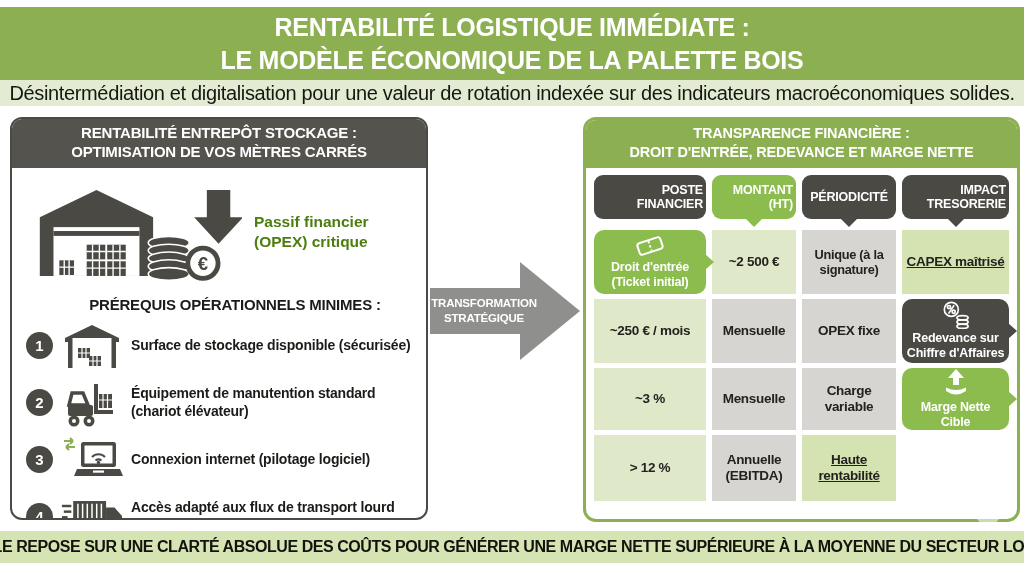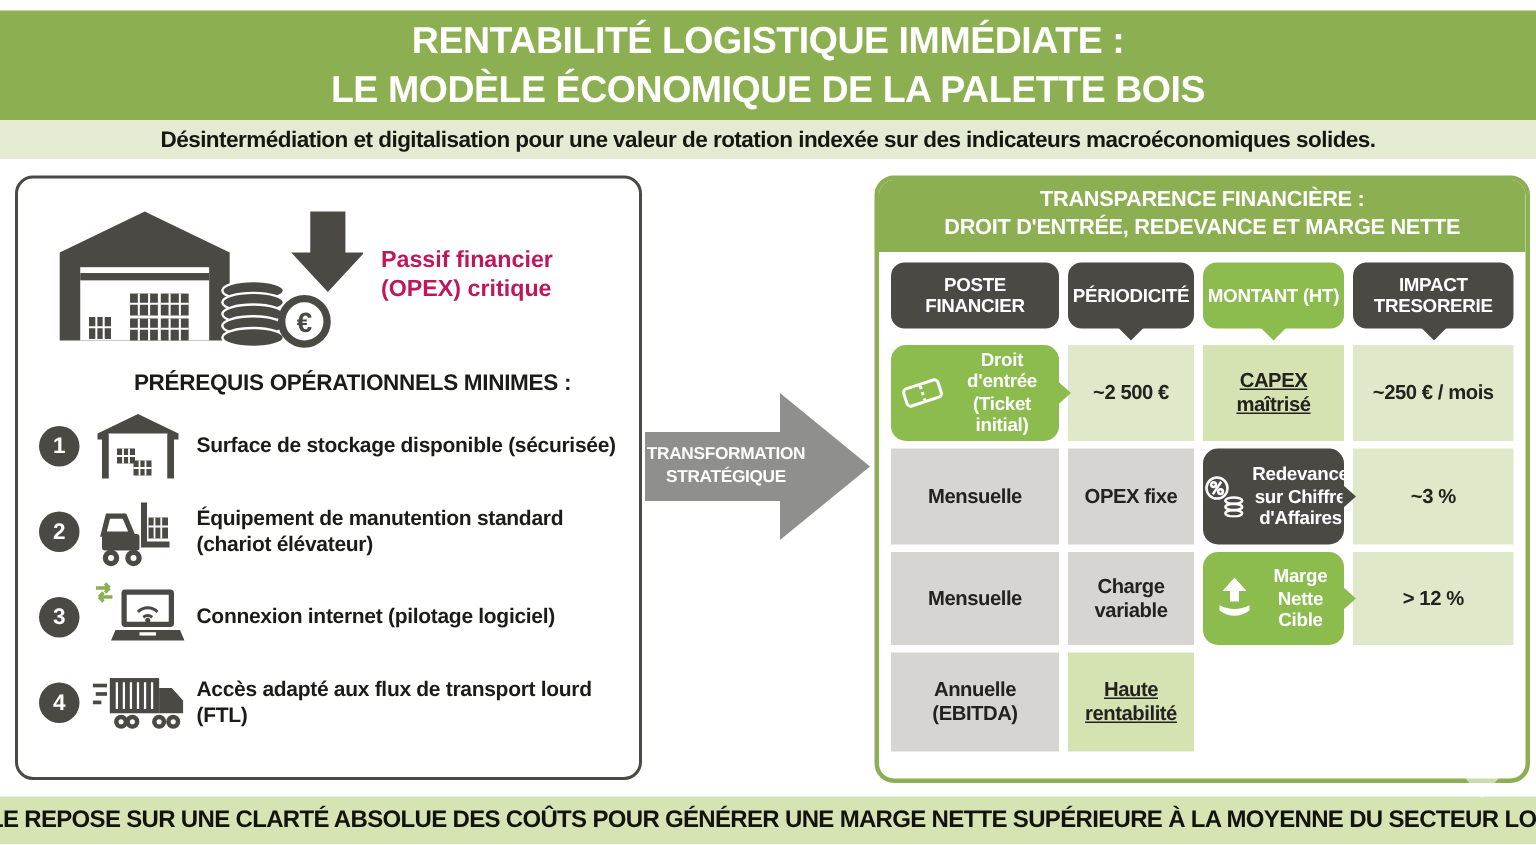--- a/index.html
+++ b/index.html
@@ -6,29 +6,29 @@
   html,body { width:1024px; height:563px; }
   body { font-family:"Liberation Sans", sans-serif; background:#ffffff; position:relative; overflow:hidden; }
   #stage { position:absolute; inset:0; width:1024px; height:422px; background:#ffffff; }
 
   
   .title-band { position:absolute; left:0; top:7px; width:1024px; height:73px; background:#8caf52;
     display:flex; flex-direction:column; align-items:center; justify-content:center; }
   .title-band .l1, .title-band .l2 { color:#ffffff; font-weight:800; font-size:25px; line-height:1.3; letter-spacing:-0.3px; }
   .subtitle-band { position:absolute; left:0; top:80px; width:1024px; height:26px; background:#e3ecd2;
     display:flex; align-items:center; justify-content:center; }
-  .subtitle-band span { color:#161613; font-weight:700; font-size:15px; letter-spacing:-0.35px; white-space:nowrap; }
+  .subtitle-band span { color:#161613; font-weight:400; font-size:20px; letter-spacing:-0.35px; white-space:nowrap; }
 
   
   .left-panel { position:absolute; left:10px; top:117px; width:418px; height:403px;
     background:#ffffff; border:2px solid #4a4944; border-radius:12px; overflow:hidden; }
   .left-panel .panel-head { background:#55534e; color:#fff; text-align:center; padding:5px 4px 6px;
     font-weight:800; font-size:15px; line-height:1.25; letter-spacing:-0.2px; }
   .hero { display:flex; align-items:center; justify-content:center; gap:12px; margin-top:10px; height:108px; }
-  .hero-caption { width:152px; font-weight:800; font-size:15.5px; line-height:1.25; color:#be185d; }
+  .hero-caption { width:152px; font-weight:800; font-size:15.5px; line-height:1.25; color:#4d7c0f; }
   .section-title { text-align:center; font-weight:800; font-size:15px; color:#1b1b18; margin-top:10px; letter-spacing:-0.2px;padding-left:32px; }
   .prereq-list { display:flex; flex-direction:column; gap:7px; padding:8px 10px 0 14px; }
   .prereq-item { display:flex; align-items:center; gap:8px; min-height:50px; }
   .num-badge { flex:none; width:27px; height:27px; border-radius:50%; background:#4a4944; color:#fff;
     font-weight:800; font-size:15px; display:flex; align-items:center; justify-content:center; }
   .item-icon { flex:none; width:62px; height:50px; display:flex; align-items:center; justify-content:center; }
   .item-label { font-weight:700; font-size:14px; line-height:1.22; color:#1b1b18; letter-spacing:-0.2px; }
 
   
   .transform-arrow { position:absolute; left:430px; top:250px; width:150px; height:122px; }
@@ -37,29 +37,29 @@
     color:#fff; font-weight:700; font-size:11.5px; line-height:1.3; text-align:center; letter-spacing:-0.2px; }
 
   
   .right-panel { position:absolute; left:583px; top:117px; width:437px; height:405px;
     background:#ffffff; border:3px solid #8caf52; border-radius:13px; overflow:hidden; }
   .right-panel .panel-head { background:#8caf52; color:#fff; text-align:center; padding:4px 4px 6px;
     font-weight:800; font-size:14.5px; line-height:1.3; letter-spacing:-0.2px; }
   .fin-grid { display:grid; grid-template-columns:112px 84px 94px 107px; grid-template-rows:50px 64px 64px 62px 66px;
     column-gap:6px; row-gap:5px; padding:7px 8px 0; }
   .col-head { position:relative; border-radius:9px; height:44px; align-self:start;
-    display:flex; align-items:center; justify-content:center; text-align:center;
+    display:flex; align-items:center; justify-content:center; text-align:right;
     color:#fff; font-weight:800; font-size:12.5px; line-height:1.12; padding:2px 3px; letter-spacing:-0.2px; }
   .col-head.dark, .row-label.dark { background:#4a4944; }
   .col-head.green, .row-label.green { background:#8cbc4d; }
   .tail-down { position:absolute; bottom:-8px; left:50%; transform:translateX(-50%); width:0; height:0;
     border-left:9px solid transparent; border-right:9px solid transparent; }
   .tail-down.dark { border-top:9px solid #4a4944; }
   .tail-down.green { border-top:9px solid #8cbc4d; }
-  .row-label { position:relative; border-radius:10px; display:flex; flex-direction:row;
+  .row-label { position:relative; border-radius:10px; display:flex; flex-direction:column;
     align-items:center; justify-content:center; gap:2px; color:#fff; font-weight:800;
     font-size:12.5px; line-height:1.15; text-align:center; padding:3px 4px; letter-spacing:-0.2px; }
   .tail-right { position:absolute; right:-8px; top:50%; transform:translateY(-50%); width:0; height:0;
     border-top:8px solid transparent; border-bottom:8px solid transparent; }
   .tail-right.dark { border-left:9px solid #4a4944; }
   .tail-right.green { border-left:9px solid #8cbc4d; }
   .cell { display:flex; align-items:center; justify-content:center; text-align:center;
     font-weight:800; color:#22221f; font-size:13.5px; line-height:1.18; padding:2px; letter-spacing:-0.3px; }
   .cell.pale { background:#dfe9c9; }
   .cell.gray { background:#d6d5d2; }
@@ -84,20 +84,24 @@
 
   <div class="title-band">
     <div class="l1">RENTABILITÉ LOGISTIQUE IMMÉDIATE :</div>
     <div class="l2">LE MODÈLE ÉCONOMIQUE DE LA PALETTE BOIS</div>
   </div>
   <div class="subtitle-band">
     <span>Désintermédiation et digitalisation pour une valeur de rotation indexée sur des indicateurs macroéconomiques solides.</span>
   </div>
 
   <div class="left-panel">
+    <div class="panel-head">
+      <div>RENTABILITÉ ENTREPÔT STOCKAGE :</div>
+      <div>OPTIMISATION DE VOS MÈTRES CARRÉS</div>
+    </div>
 
     <div class="hero">
       <span>
         <svg width="210" height="102" viewBox="0 0 215 102">
           <g fill="#4a4944">
             <path d="M8,96 V36 L66,8 L124,36 V96 Z"></path>
             <rect x="22" y="46" width="88" height="50" fill="#ffffff"></rect>
             <rect x="22" y="50" width="88" height="5"></rect>
             <g>
               <rect x="28" y="80" width="15" height="15"></rect>
@@ -238,46 +242,47 @@
 
   <div class="right-panel">
     <div class="panel-head">
       <div>TRANSPARENCE FINANCIÈRE :</div>
       <div>DROIT D'ENTRÉE, REDEVANCE ET MARGE NETTE</div>
     </div>
 
     <div class="fin-grid">
 
       <div class="col-head dark">POSTE FINANCIER</div>
+      <div class="col-head green">
+        <span>MONTANT (HT)</span>
+        <i class="tail-down green"></i>
+      </div>
       <div class="col-head dark">
         <span>PÉRIODICITÉ</span>
         <i class="tail-down dark"></i>
-      </div>
-      <div class="col-head green">
-        <span>MONTANT (HT)</span>
-        <i class="tail-down green"></i>
       </div>
       <div class="col-head dark">
         <span>IMPACT TRESORERIE</span>
         <i class="tail-down dark"></i>
       </div>
 
       <div class="row-label green">
         <span>
           <svg width="34" height="24" viewBox="0 0 34 24" fill="none" stroke="#ffffff" stroke-width="2">
             <g transform="rotate(-18 17 12)">
                 <rect x="5" y="6" width="24" height="12" rx="2.5"></rect>
                 <path d="M17,7 v10" stroke-dasharray="2.2,2.2"></path>
               </g>
           </svg>
         </span>
         <span>Droit d'entrée (Ticket initial)</span>
         <i class="tail-right green"></i>
       </div>
       <div class="cell pale">~2 500 €</div>
+      <div class="cell gray small">Unique (à la signature)</div>
       <div class="cell greenish">CAPEX maîtrisé</div>
 
       <div class="cell pale">~250 € / mois</div>
       <div class="cell gray">Mensuelle</div>
       <div class="cell gray">OPEX fixe</div>
 
       <div class="row-label dark">
         <span>
           <svg width="34" height="28" viewBox="0 0 34 30" fill="none" stroke="#ffffff" stroke-width="1.8">
             <circle cx="12" cy="9" r="7.5"></circle>

